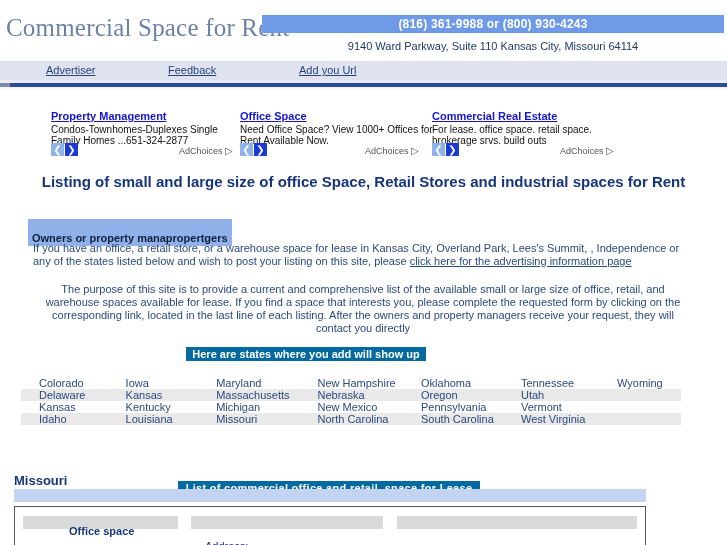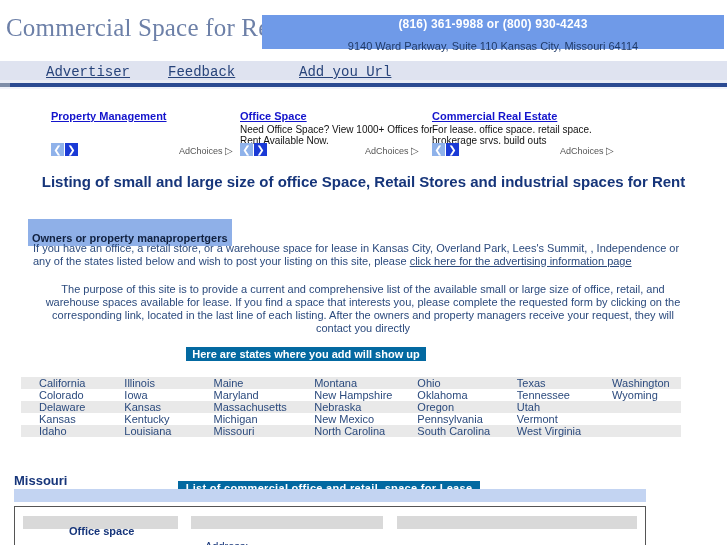--- a/index.html
+++ b/index.html
@@ -24,21 +24,21 @@
     left: 6px; top: 14px;
     font-family: "Liberation Serif", serif;
     font-size: 25px;
     color: #6d80a8;
     letter-spacing: .2px;
     white-space: nowrap;
   }
   .phone-bar {
     position: absolute;
     left: 262px; top: 15px;
-    width: 462px; height: 34px;
+    width: 462px; height: 18px;
     background: #6f9ae8;
     color: #ffffff;
     font-weight: bold;
     font-size: 12px;
     text-align: center;
     line-height: 18px;
     letter-spacing: .2px;
   }
   .address-line {
     position: absolute;
@@ -53,25 +53,24 @@
   
   .navbar {
     position: absolute;
     left: 0; top: 61px;
     width: 727px; height: 19px;
     background: #dfe3f0;
   }
   .navbar a {
     position: absolute;
     top: 3px;
-    font-size: 14px;
+    font-size: 11px;
     color: #27437a;
     text-decoration: underline;
     white-space: nowrap;
-    font-family: Liberation Mono, monospace;
   }
   .nav-0 { left: 46px; }
   .nav-1 { left: 168px; }
   .nav-2 { left: 299px; }
 
   .rule-light {
     position: absolute; left: 0; top: 80px;
     width: 727px; height: 3px; background: #e9ecf5;
   }
   .rule-dark {
@@ -280,20 +279,21 @@
   </div>
   <div class="rule-light"></div>
   <div class="rule-dark"></div>
   <div class="rule-tag"></div>
   <div class="rule-below"></div>
 
   <div class="ads">
 
     <div class="ad ad-0">
       <a class="ad-title" href="#">Property Management</a>
+      <span class="ad-desc">Condos-Townhomes-Duplexes Single Family Homes ...651-324-2877</span>
       <div class="ad-arrows">
         <span class="arrow arrow-prev">❮</span><span class="arrow arrow-next">❯</span>
       </div>
       <div class="adchoices ac-0">
         <span>AdChoices</span>
         <span class="ac-tri">▷</span>
       </div>
     </div>
 
     <div class="ad ad-1">
@@ -327,29 +327,20 @@
   <div class="owners-badge">Owners or property manapropertgers</div>
 
   <div class="para para-1"><span>If you have an office, a retail store, or a warehouse space for lease in Kansas City, Overland Park, Lees's Summit, , Independence or any of the states listed below and wish to post your listing on this site, please </span><a class="inline-link" href="#">click here for the advertising information page</a></div>
 
   <div class="para para-2">The purpose of this site is to provide a current and comprehensive list of the available small or large size of office, retail, and warehouse spaces available for lease.  If you find a space that interests you, please complete the requested form by clicking on the corresponding link, located in the last line of each listing.  After the owners and property managers receive your request, they will contact you directly</div>
 
   <div class="banner banner-states">Here are states where you add will show up</div>
 
   <table class="states-table">
     <tbody>
-      <tr class="odd">
-        <td class="c0">California</td>
-        <td class="c1">Illinois</td>
-        <td class="c2">Maine</td>
-        <td class="c3">Montana</td>
-        <td class="c4">Ohio</td>
-        <td class="c5">Texas</td>
-        <td class="c6">Washington</td>
-      </tr>
       <tr class="even">
         <td class="c0">Colorado</td>
         <td class="c1">Iowa</td>
         <td class="c2">Maryland</td>
         <td class="c3">New Hampshire</td>
         <td class="c4">Oklahoma</td>
         <td class="c5">Tennessee</td>
         <td class="c6">Wyoming</td>
       </tr>
       <tr class="odd">

